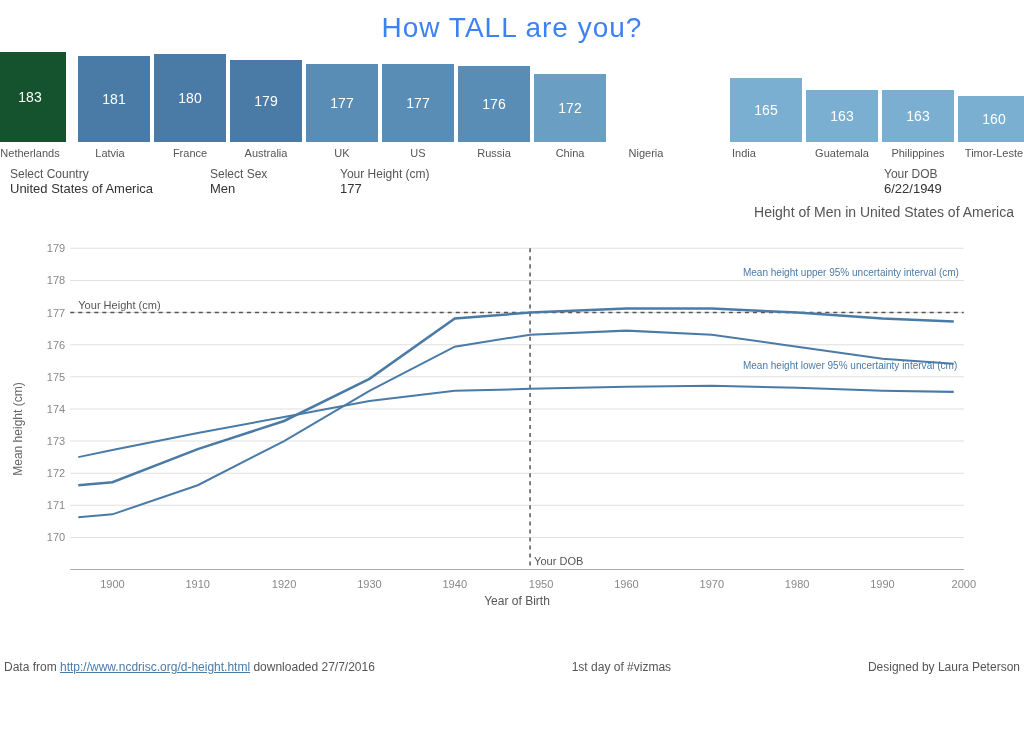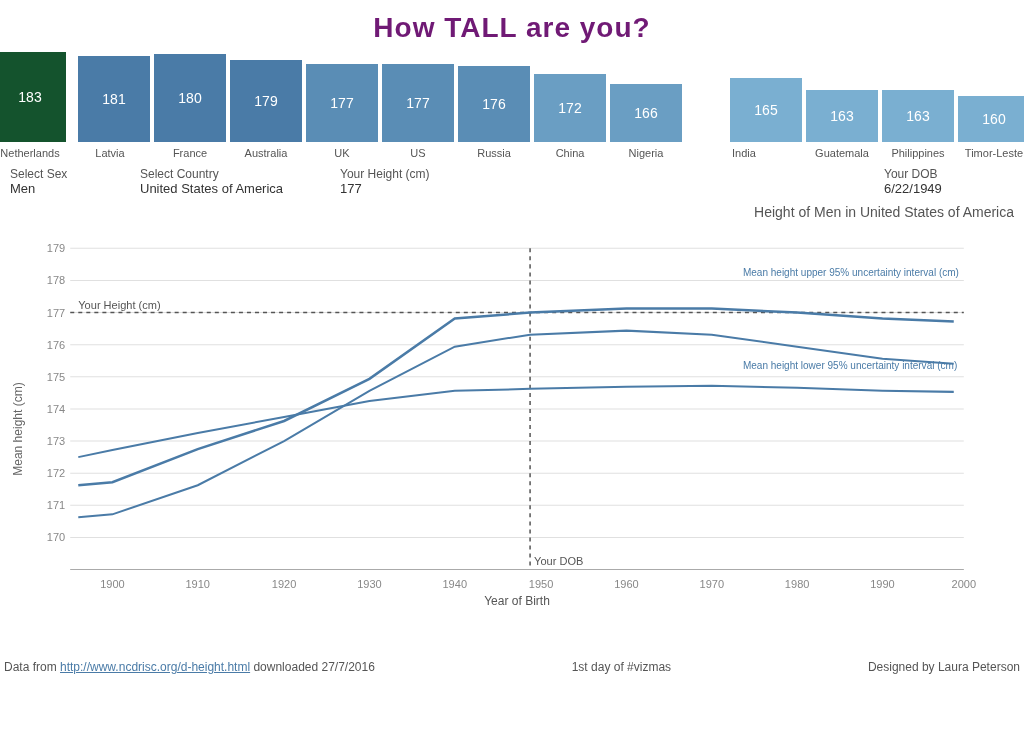--- a/index.html
+++ b/index.html
@@ -9,24 +9,24 @@
       color: #333;
       width: 1024px;
       height: 730px;
       overflow: hidden;
       position: relative;
     }
 
     .page-title {
       text-align: center;
       font-size: 28px;
-      font-weight: 700;
+      font-weight: 400;
       padding: 12px 0 8px 0;
       letter-spacing: 1px;
-      color: #701a75;
+      color: #3b82f6;
     }
 
     .bar-section {
       display: flex;
       justify-content: center;
       align-items: flex-end;
       gap: 4px;
       padding: 0 10px;
       margin-bottom: 4px;
     }
@@ -148,21 +148,20 @@
     </div>
     <div class="bar-item">
       <div class="bar" style="height: 76px; background: rgb(90, 141, 181);">176</div>
       <div class="bar-label">Russia</div>
     </div>
     <div class="bar-item">
       <div class="bar" style="height: 68px; background: rgb(106, 158, 195);">172</div>
       <div class="bar-label">China</div>
     </div>
     <div class="bar-item">
-      <div class="bar" style="height: 58px; background: rgb(106, 158, 195);">166</div>
       <div class="bar-label">Nigeria</div>
     </div>
     <div class="bar-item">
       <div class="bar" style="height: 64px; background: rgb(122, 175, 209); margin-left: 44px;">165</div>
       <div class="bar-label">India</div>
     </div>
     <div class="bar-item">
       <div class="bar" style="height: 52px; background: rgb(122, 175, 209);">163</div>
       <div class="bar-label">Guatemala</div>
     </div>
@@ -170,27 +169,27 @@
       <div class="bar" style="height: 52px; background: rgb(122, 175, 209);">163</div>
       <div class="bar-label">Philippines</div>
     </div>
     <div class="bar-item">
       <div class="bar" style="height: 46px; background: rgb(122, 175, 209);">160</div>
       <div class="bar-label">Timor-Leste</div>
     </div>
   </div>
 
 <div class="controls-row">
+  <div class="control-group" style="min-width:200px">
+    <span class="control-label">Select Country</span>
+    <span class="control-value">United States of America</span>
+  </div>
   <div class="control-group">
     <span class="control-label">Select Sex</span>
     <span class="control-value">Men</span>
-  </div>
-  <div class="control-group" style="min-width:200px">
-    <span class="control-label">Select Country</span>
-    <span class="control-value">United States of America</span>
   </div>
   <div class="control-group">
     <span class="control-label">Your Height (cm)</span>
     <span class="control-value">177</span>
   </div>
   <div class="control-group" style="margin-left:auto">
     <span class="control-label">Your DOB</span>
     <span class="control-value">6/22/1949</span>
   </div>
 </div>

